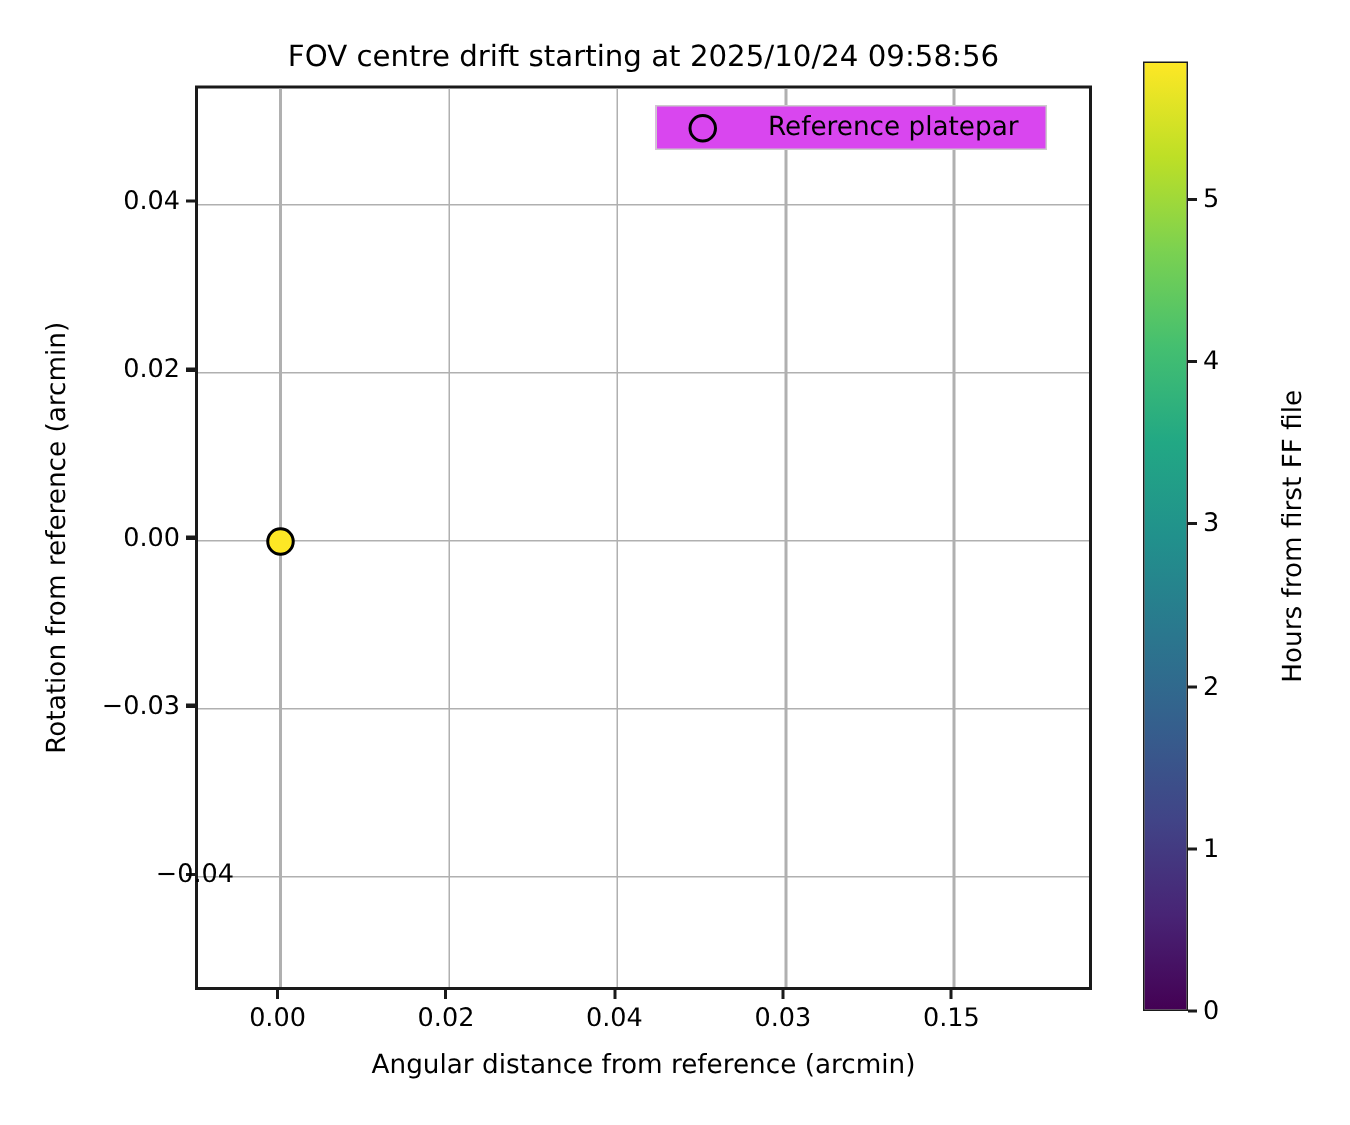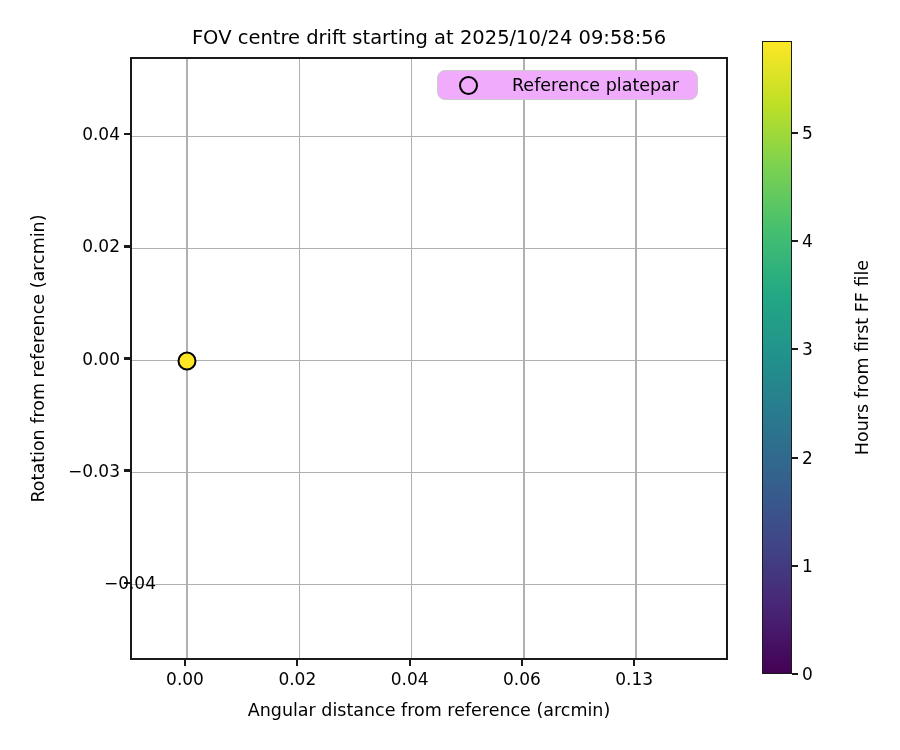--- a/index.html
+++ b/index.html
@@ -146,23 +146,23 @@
 
   
   #legend {
     position: absolute;
     left: 437px;
     top: 70px;
     height: 30px;
     padding: 0 10px 0 8px;
     display: flex;
     align-items: center;
-    background: #f0abfc;
+    background: #d946ef;
     border: 1.1px solid #cccccc;
-    border-radius: 8px;
+    border-radius: 0;
     box-sizing: border-box;
   }
   #legend-marker {
     width: 19px;
     height: 19px;
     border-radius: 50%;
     border: 2.3px solid #000000;
     background: transparent;
     box-sizing: border-box;
     margin-left: 13px;
@@ -240,23 +240,23 @@
   </div>
 
   <div id="ticks-x">
       <div class="tick-x" style="left: 183.927px; top: 660px;"></div>
       <div class="ticklabel-x" style="left: 185.027px; top: 669px;">0.00</div>
       <div class="tick-x" style="left: 296.228px; top: 660px;"></div>
       <div class="ticklabel-x" style="left: 297.328px; top: 669px;">0.02</div>
       <div class="tick-x" style="left: 408.528px; top: 660px;"></div>
       <div class="ticklabel-x" style="left: 409.628px; top: 669px;">0.04</div>
       <div class="tick-x" style="left: 520.829px; top: 660px;"></div>
-      <div class="ticklabel-x" style="left: 521.929px; top: 669px;">0.06</div>
+      <div class="ticklabel-x" style="left: 521.929px; top: 669px;">0.03</div>
       <div class="tick-x" style="left: 633.129px; top: 660px;"></div>
-      <div class="ticklabel-x" style="left: 634.229px; top: 669px;">0.13</div>
+      <div class="ticklabel-x" style="left: 634.229px; top: 669px;">0.15</div>
     </div>
   <div id="ticks-y">
       <div class="tick-y" style="left: 124px; top: 581.564px;"></div>
       <div class="ticklabel-y" style="left: 0px; width: 120px; top: 582.664px; margin-left: 36px;">−0.04</div>
       <div class="tick-y" style="left: 124px; top: 469.482px;"></div>
       <div class="ticklabel-y" style="left: 0px; width: 120px; top: 470.582px;">−0.03</div>
       <div class="tick-y" style="left: 124px; top: 357.4px;"></div>
       <div class="ticklabel-y" style="left: 0px; width: 120px; top: 358.5px;">0.00</div>
       <div class="tick-y" style="left: 124px; top: 245.318px;"></div>
       <div class="ticklabel-y" style="left: 0px; width: 120px; top: 246.418px;">0.02</div>

